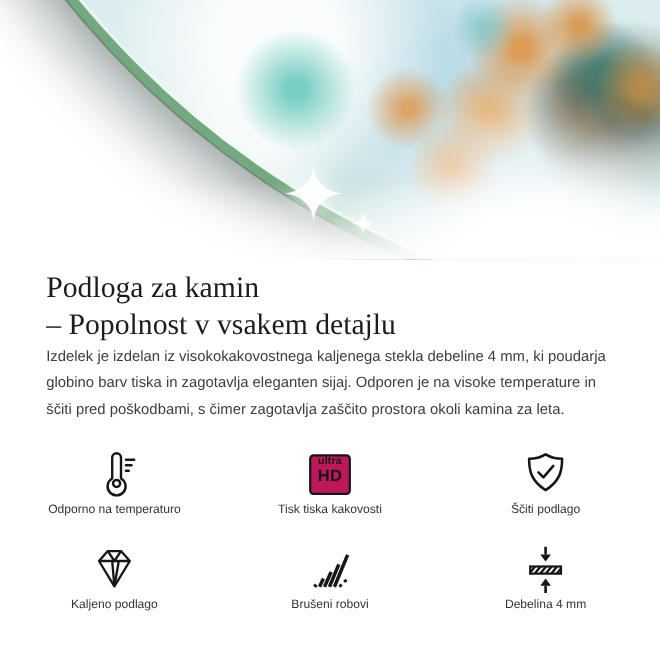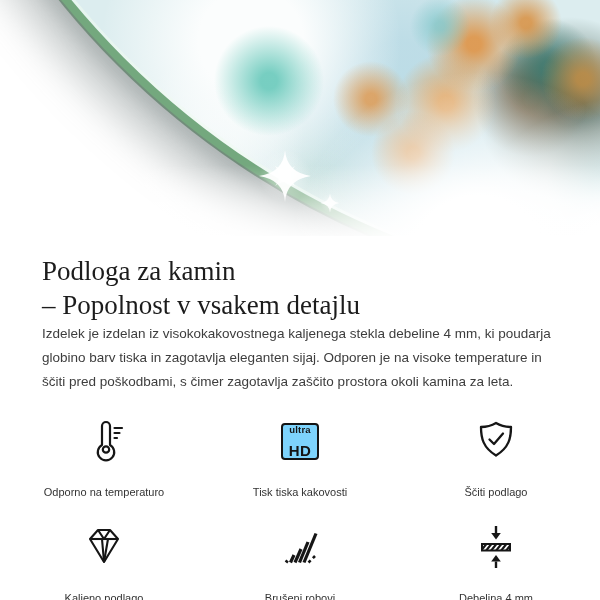--- a/index.html
+++ b/index.html
@@ -47,21 +47,21 @@
       linear-gradient(to bottom, rgba(255,255,255,0) 70%, rgba(255,255,255,.55) 87%, rgba(255,255,255,.9) 100%);
   }
 
   .sparkle { position:absolute; pointer-events:none; }
   .sparkle-big   { left:255px; top:146px; }
   .sparkle-small { left:319px; top:192px; }
 
   
   .content { padding:0 42px; }
   .title {
-    margin-top:18px;
+    margin-top:8px;
     font-family:"Liberation Serif", serif;
     font-weight:400;
     font-size:27px; line-height:34px;
     color:#1c1c1c;
   }
   .description {
     width:524px;
     font-size:13.5px; line-height:24px;
     color:#3d3d3d;
   }
@@ -69,27 +69,27 @@
   
   .features {
     margin-top:22px;
     display:grid;
     grid-template-columns:196px 196px 196px;
     justify-content:center;
     row-gap:24px;
   }
   .feature { display:flex; flex-direction:column; align-items:center; }
   .icon-box { height:50px; display:flex; align-items:center; justify-content:center; }
-  .feature-label { margin-top:20px; font-size:11px; color:#333333; }
+  .feature-label { margin-top:1px; font-size:11px; color:#333333; }
 
   .uhd-box {
     width:38px; height:37px;
     border:2.5px solid #141414; border-radius:4px;
-    background:#7dd3fc;
-    display:flex; flex-direction:column; align-items:center; justify-content:space-between;
+    background:#be185d;
+    display:flex; flex-direction:column; align-items:center; justify-content:flex-start;
     color:#141414;
   }
   .uhd-top    { font-size:9.5px; font-weight:700; line-height:10px; letter-spacing:.2px; }
   .uhd-bottom { font-size:15px;  font-weight:700; line-height:15px; letter-spacing:.3px; }
 
   .ico { display:block; }
 </style>
 </head>
 <body>
 

